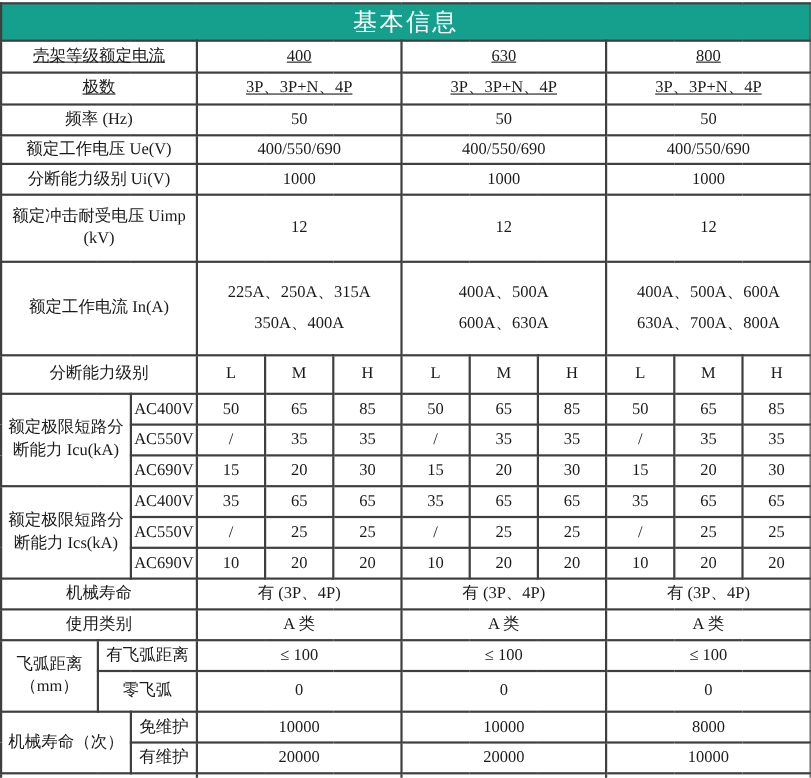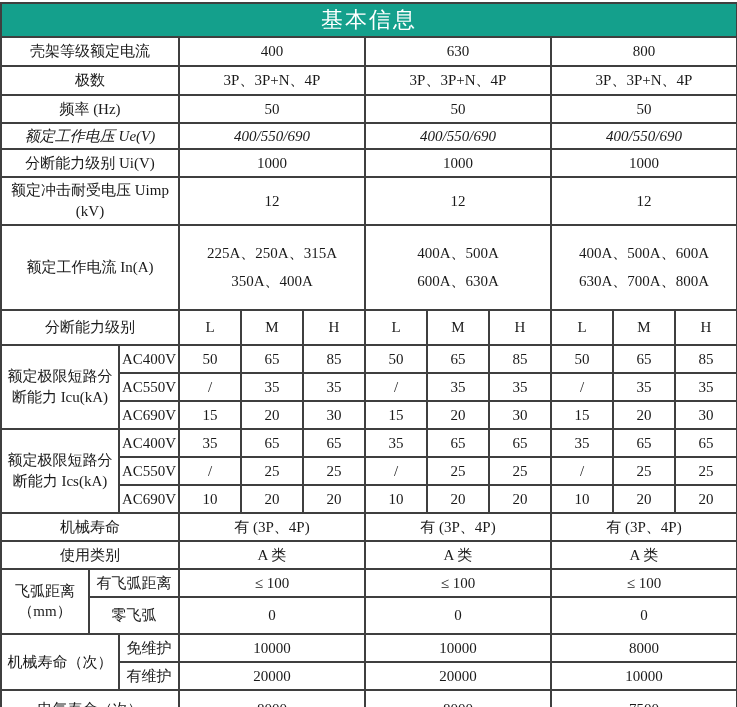--- a/index.html
+++ b/index.html
@@ -27,23 +27,23 @@
   tr.title-row th {
     background: #14A08C;
     color: #ffffff;
     font-size: 22px;
     letter-spacing: 2px;
     height: 24px;
   }
   .two-line span { display: block; }
   .tall-values span { display: block; line-height: 1.9; }
   
-  tr.h25 { height: 38px; } tr.h26 { height: 26px; font-style: italic; } tr.h27 { height: 37px; }
-  tr.h28 { height: 28px; } tr.h29 { height: 29px; } tr.h35 { height: 35px; }
-  tr.h53 { height: 48px; } tr.h85 { height: 85px; }
+  tr.h25 { height: 38px; } tr.h26 { height: 26px; } tr.h27 { height: 37px; }
+  tr.h28 { height: 28px; } tr.h29 { height: 29px; text-decoration: underline; } tr.h35 { height: 35px; }
+  tr.h53 { height: 61px; } tr.h85 { height: 85px; }
 </style>
 </head>
 <body>
 
 <table class="spec">
   <colgroup>
     <col style="width:88px">
       <col style="width:30px">
       <col style="width:60px">
     <col style="width:62px">

